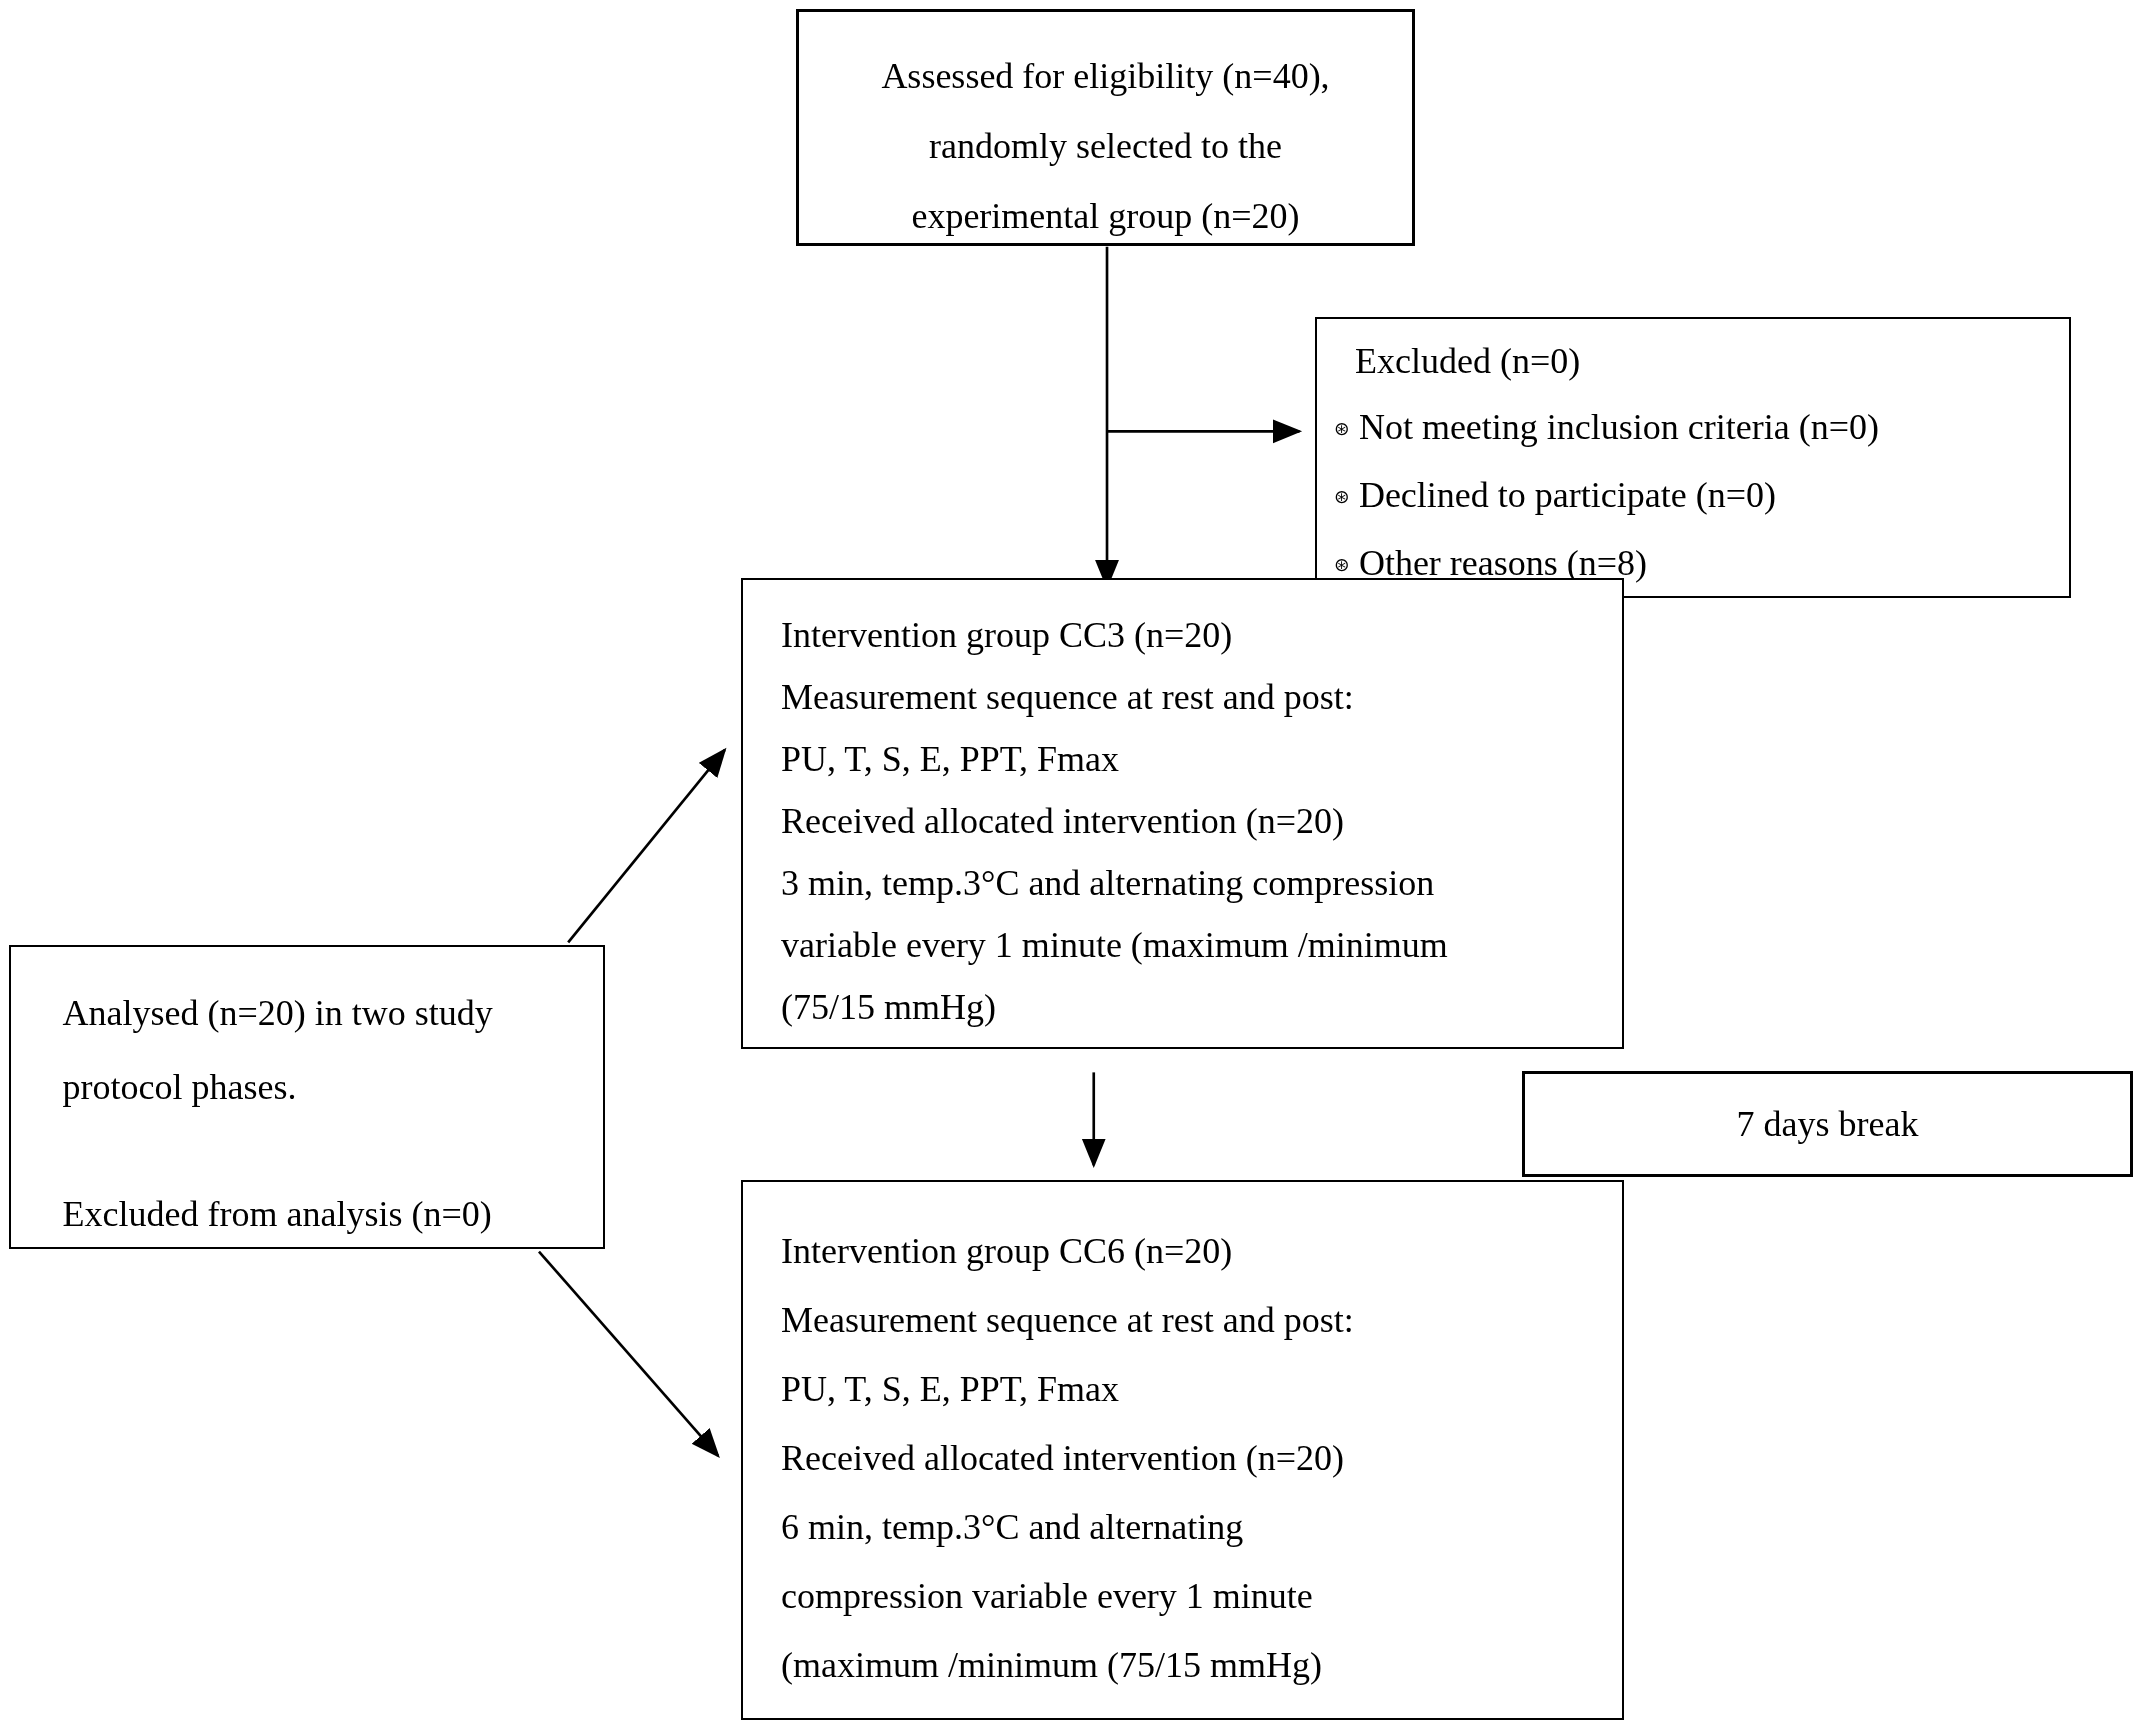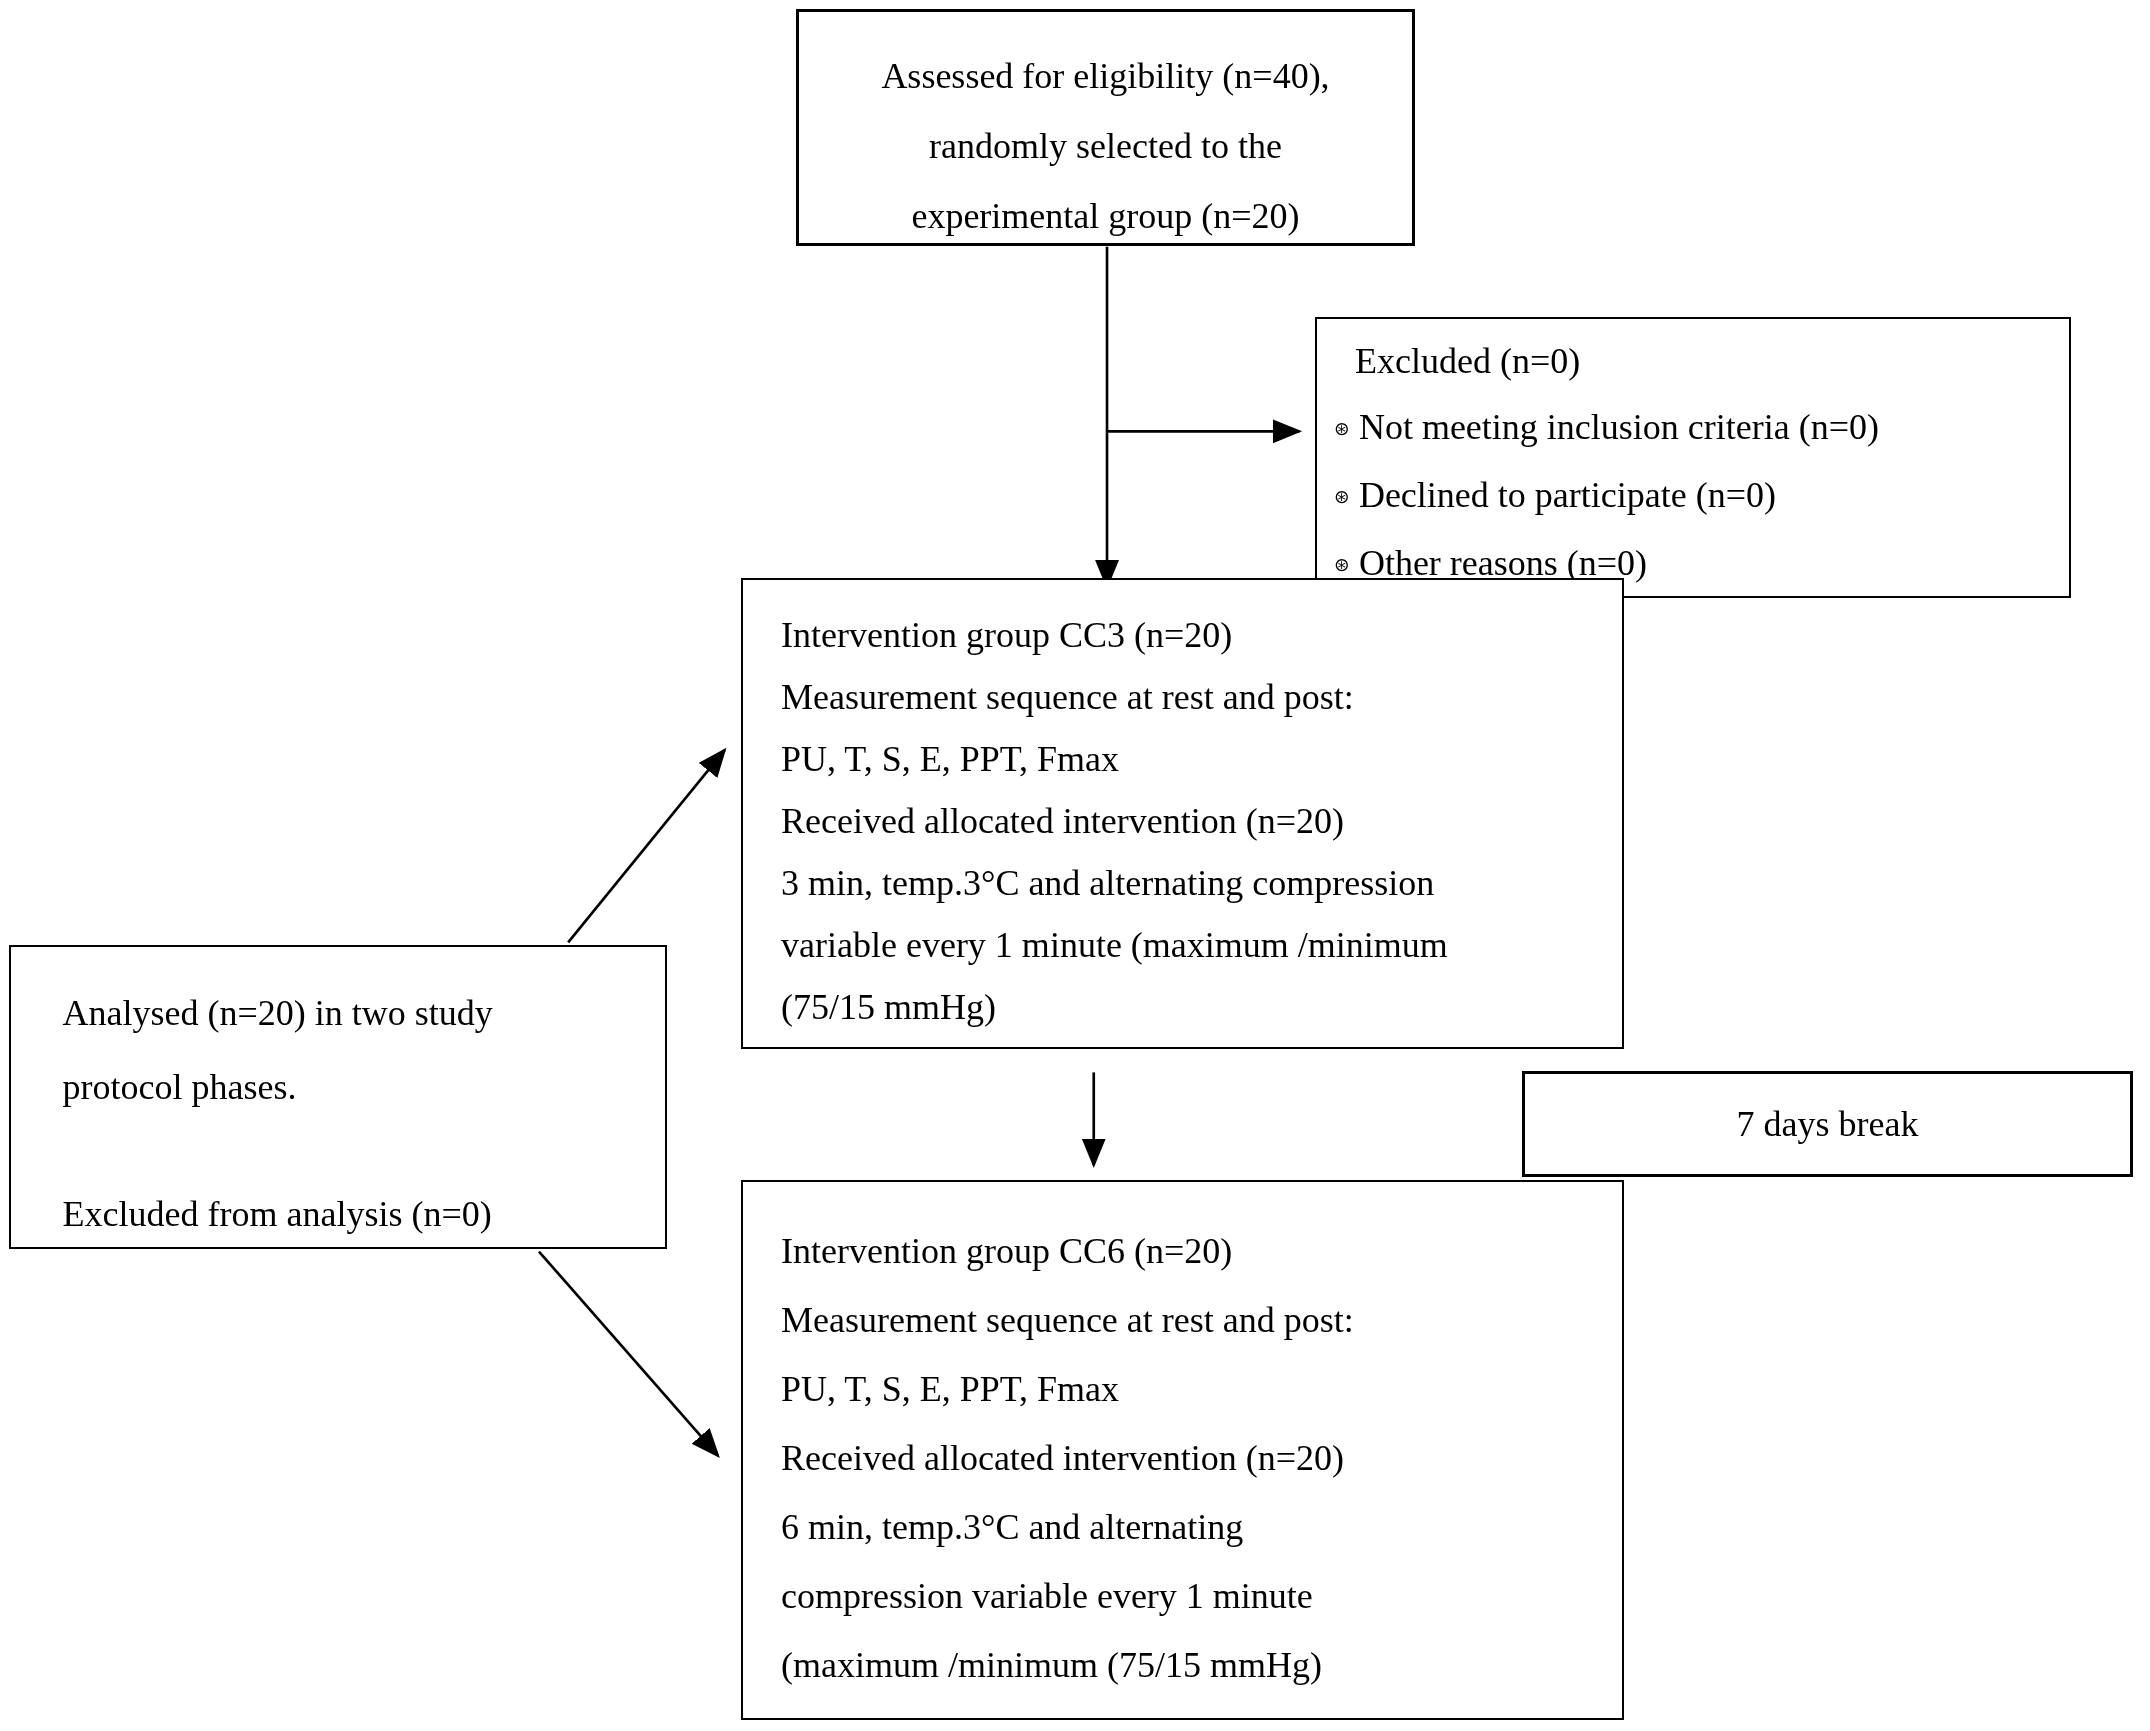--- a/index.html
+++ b/index.html
@@ -39,21 +39,21 @@
     font-size: 18.6px;
     margin-right: 9.3px;
     vertical-align: 4px;
   }
   .cc3 {
     left: 741px; top: 578px; width: 883px; height: 471px;
     padding: 24px 16px 0 38px;
     line-height: 62px;
   }
   .analysed {
-    left: 8.6px; top: 945px; width: 658px; height: 304px;
+    left: 8.6px; top: 945px; width: 596px; height: 304px;
     padding: 29px 12px 0 52px;
     line-height: 74px;
   }
   .analysed .spacer { height: 53px; }
   .breakbox {
     left: 1522px; top: 1071px; width: 611px; height: 106px;
     border-width: 3.3px;
     display: flex; align-items: center; justify-content: center;
   }
   .cc6 {
@@ -93,21 +93,21 @@
 
   <div class="box excluded">
     <div class="line title">Excluded (n=0)</div>
     <div class="line item">
       <span class="bullet">⊛</span><span>Not meeting inclusion criteria (n=0)</span>
     </div>
     <div class="line item">
       <span class="bullet">⊛</span><span>Declined to participate (n=0)</span>
     </div>
     <div class="line item">
-      <span class="bullet">⊛</span><span>Other reasons (n=0)</span>
+      <span class="bullet">⊛</span><span>Other reasons (n=8)</span>
     </div>
   </div>
 
   <div class="box cc3">
     <div class="line">Intervention group CC3 (n=20)</div>
     <div class="line">Measurement sequence at rest and post:</div>
     <div class="line">PU, T, S, E, PPT, Fmax</div>
     <div class="line">Received allocated intervention (n=20)</div>
     <div class="line">3 min, temp.3°C and alternating compression</div>
     <div class="line">variable every 1 minute (maximum /minimum</div>

